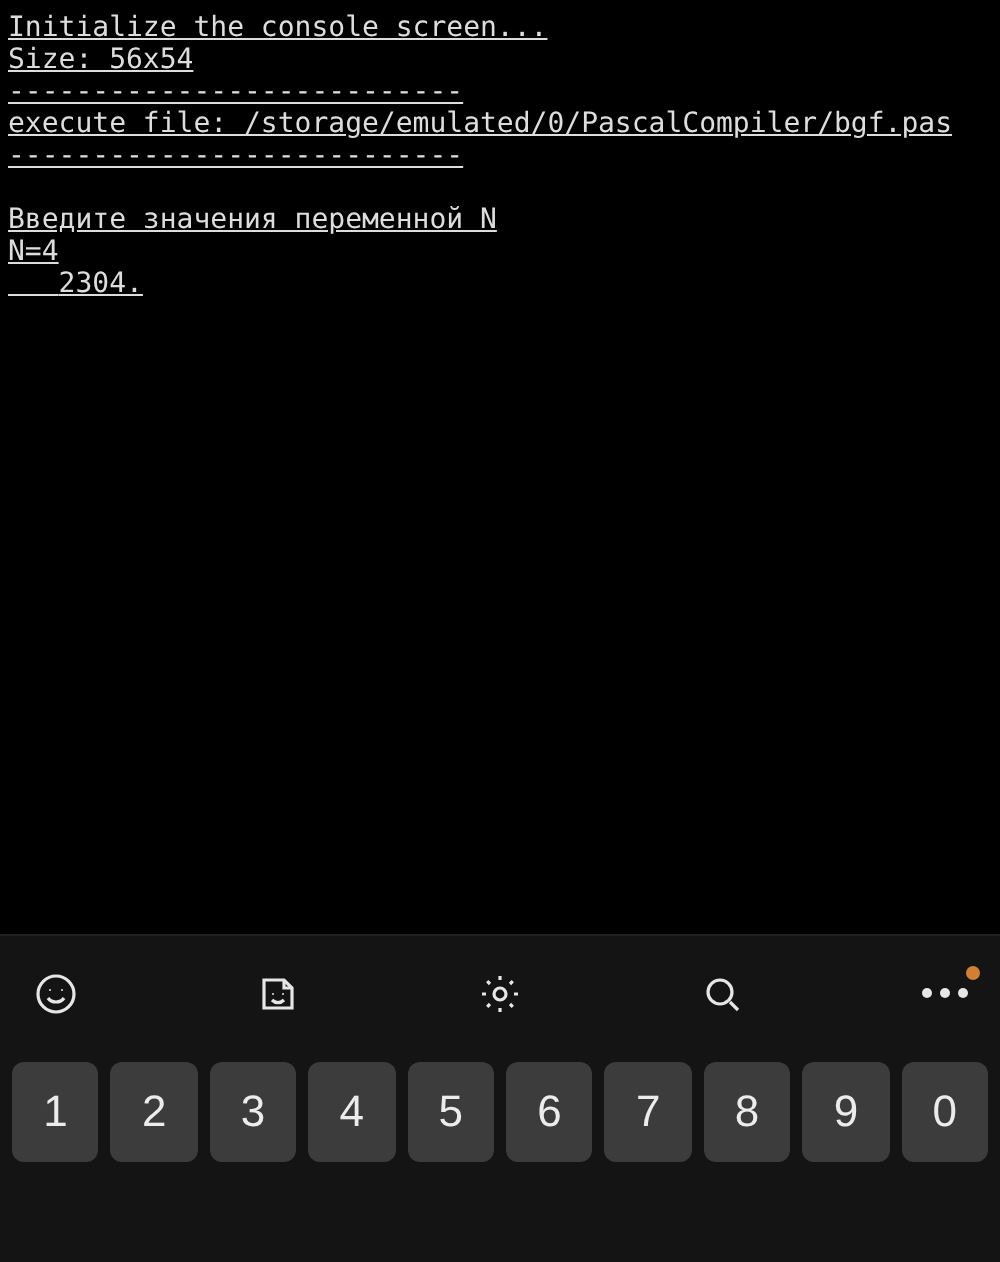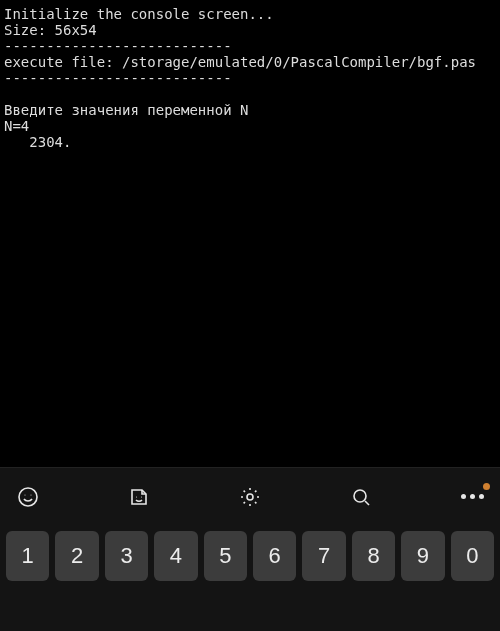--- a/index.html
+++ b/index.html
@@ -16,20 +16,21 @@
       overflow: hidden;
     }
     .console {
       padding: 6px 4px;
       font-size: 14px;
       line-height: 16px;
       white-space: pre-wrap;
       word-break: break-all;
       height: 475px;
       overflow: hidden;
+      text-decoration: underline;
     }
     .keyboard {
       position: absolute;
       bottom: 0;
       left: 0;
       width: 500px;
       background: #141414;
       display: flex;
       flex-direction: column;
     }

